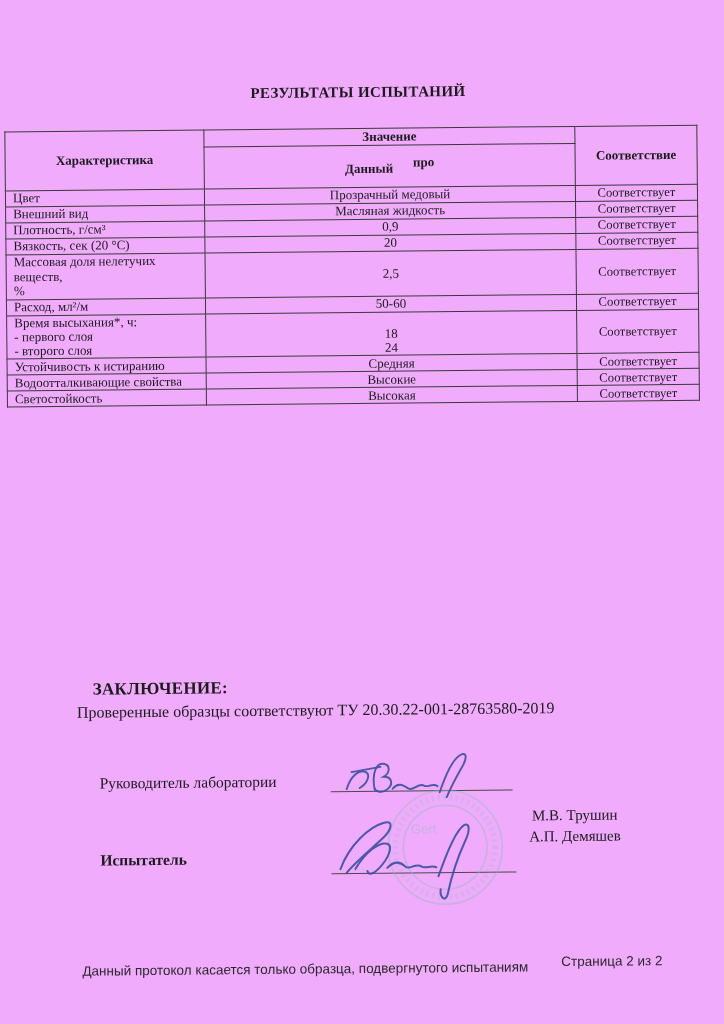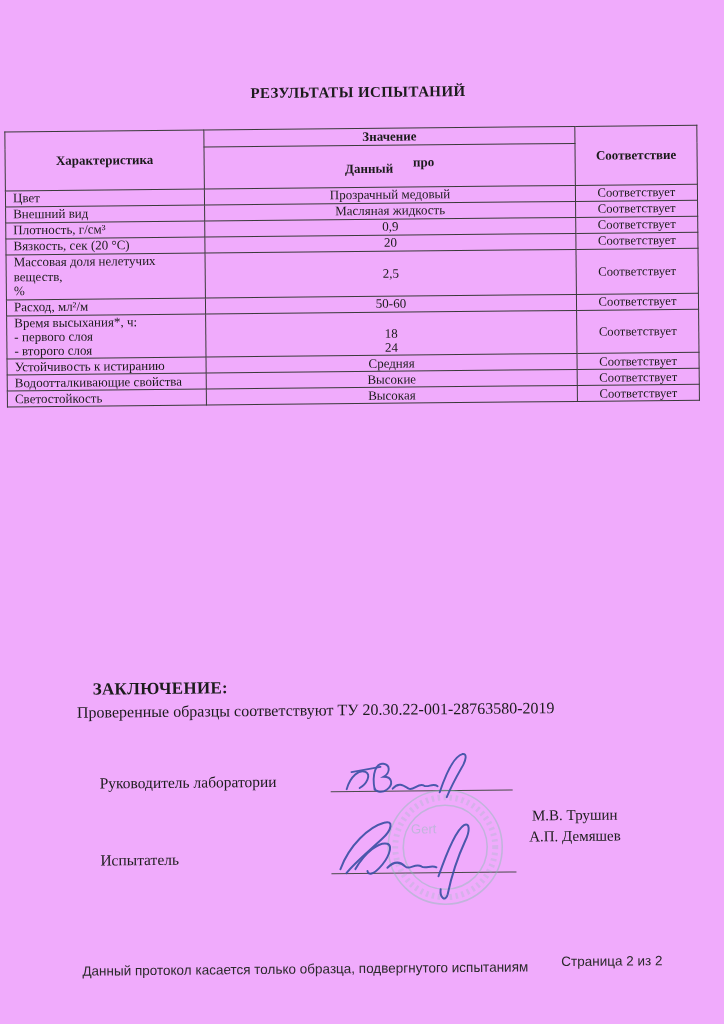--- a/index.html
+++ b/index.html
@@ -104,21 +104,21 @@
     height: 0;
     border-bottom: 1.4px solid #4a4a4a;
   }
   .sig-name {
     position: absolute;
     font-size: 15px;
   }
   .role-1 { top: 772px; left: 97px; }
   .line-1 { top: 791px; left: 328px; width: 182px; }
   .name-1 { top: 773px; left: 529px; margin-top: 36px; }
-  .role-2 { top: 849px; left: 97px; }
+  .role-2 { top: 849px; left: 97px; font-weight: bold; }
   .line-2 { top: 873px; left: 328px; width: 185px; }
   .name-2 { top: 830px; left: 526px; text-align: center; }
   .overlay {
     position: absolute;
     inset: 0;
     pointer-events: none;
   }
   .footer-note {
     position: absolute;
     top: 961px;

